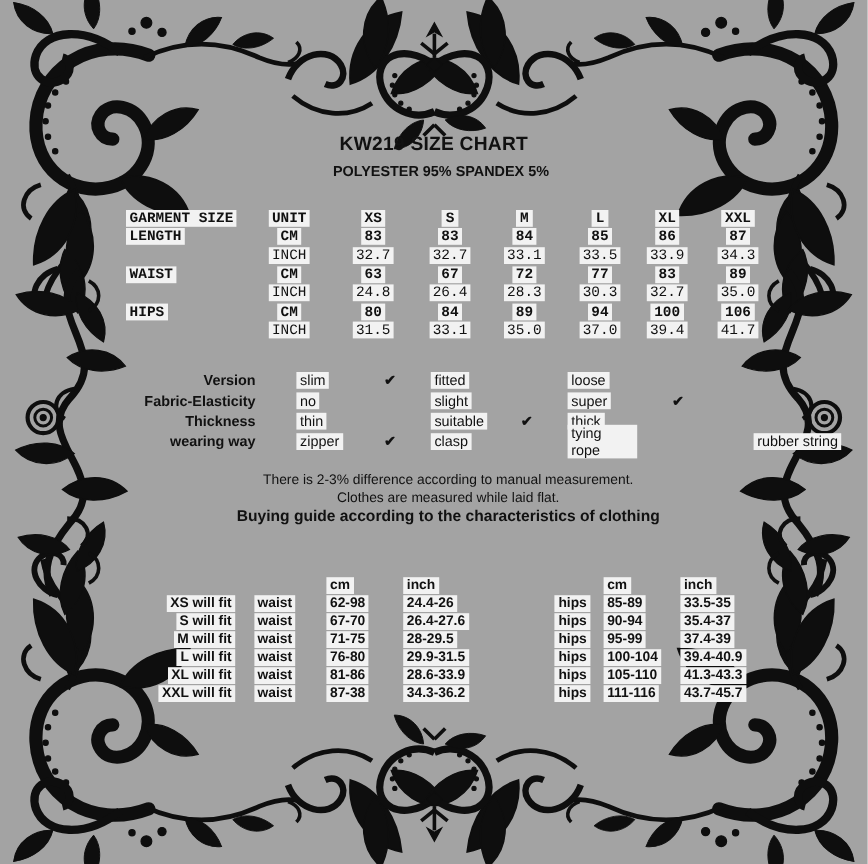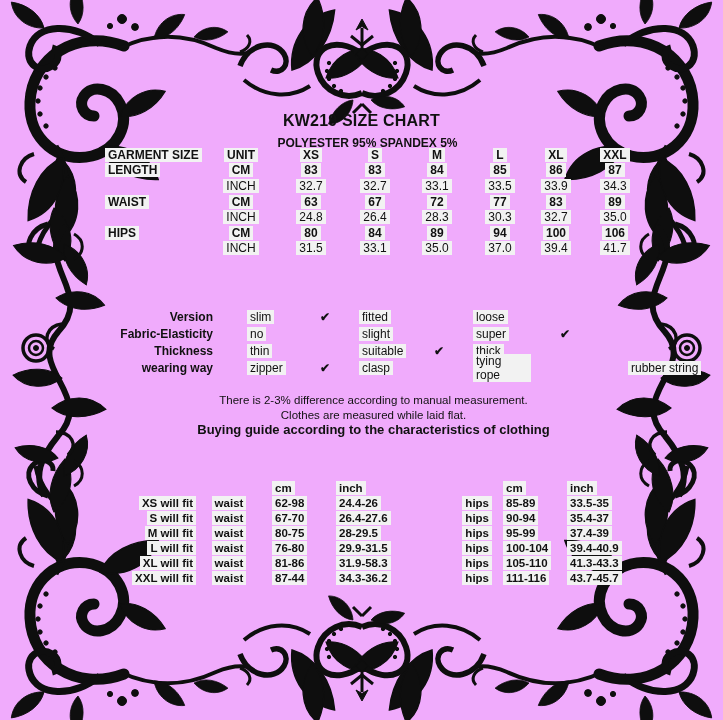--- a/index.html
+++ b/index.html
@@ -3,37 +3,37 @@
 <meta charset="utf-8">
 <style>
   * { box-sizing: border-box; margin: 0; padding: 0; }
   html, body { width: 723px; height: 720px; }
   body {
     background: #ffffff;
     font-family: "Liberation Sans", sans-serif;
     color: var(--ink, #111111);
     overflow: hidden;
   }
-  .stage { position: relative; width: 723px; height: 720px; background: #f0abfc; }
+  .stage { position: relative; width: 723px; height: 720px; background: #a3a3a3; }
 
   
   .border-svg { position: absolute; inset: 0; width: 723px; height: 720px; pointer-events: none; }
 
   
   .title {
     position: absolute; top: 112px; left: 0; width: 723px;
     text-align: center; font-size: 16px; font-weight: bold; letter-spacing: .2px;
   }
   .subtitle {
     position: absolute; top: 136px; left: 0; width: 723px;
     text-align: center; font-size: 12px; font-weight: bold; padding-left: 12px;
   }
 
   
-  .size-table { position: absolute; top: 147px; left: 105px; }
+  .size-table { position: absolute; top: 174px; left: 105px; font-family: Liberation Mono, monospace; }
   .srow { display: flex; height: 15.6px; align-items: center; font-size: 12px; }
   .bold { font-weight: bold; }
   .scell { text-align: center; }
   .sc0 { width: 100px; text-align: left; }
   .sc1 { width: 72px; } .sc2 { width: 68px; } .sc3 { width: 60px; }
   .sc4 { width: 64px; } .sc5 { width: 62px; } .sc6 { width: 50px; } .sc7 { width: 68px; }
   .pill { background: var(--cellbg, #f2f2f2); padding: 0 3px; display: inline-block; line-height: 14px; }
 
   
   .attrs { position: absolute; top: 308px; left: 95px; }
@@ -298,48 +298,48 @@
         <div class="fc-waist"><span class="pill">waist</span></div>
         <div class="fc-cm"><span class="pill">67-70</span></div>
         <div class="fc-inch"><span class="pill">26.4-27.6</span></div>
         <div class="fc-hips"><span class="pill">hips</span></div>
         <div class="fc-cm2"><span class="pill">90-94</span></div>
         <div class="fc-inch2"><span class="pill">35.4-37</span></div>
       </div>
       <div class="frow">
         <div class="fc-size"><span class="pill">M will fit</span></div>
         <div class="fc-waist"><span class="pill">waist</span></div>
-        <div class="fc-cm"><span class="pill">80-75</span></div>
+        <div class="fc-cm"><span class="pill">71-75</span></div>
         <div class="fc-inch"><span class="pill">28-29.5</span></div>
         <div class="fc-hips"><span class="pill">hips</span></div>
         <div class="fc-cm2"><span class="pill">95-99</span></div>
         <div class="fc-inch2"><span class="pill">37.4-39</span></div>
       </div>
       <div class="frow">
         <div class="fc-size"><span class="pill">L will fit</span></div>
         <div class="fc-waist"><span class="pill">waist</span></div>
         <div class="fc-cm"><span class="pill">76-80</span></div>
         <div class="fc-inch"><span class="pill">29.9-31.5</span></div>
         <div class="fc-hips"><span class="pill">hips</span></div>
         <div class="fc-cm2"><span class="pill">100-104</span></div>
         <div class="fc-inch2"><span class="pill">39.4-40.9</span></div>
       </div>
       <div class="frow">
         <div class="fc-size"><span class="pill">XL will fit</span></div>
         <div class="fc-waist"><span class="pill">waist</span></div>
         <div class="fc-cm"><span class="pill">81-86</span></div>
-        <div class="fc-inch"><span class="pill">31.9-58.3</span></div>
+        <div class="fc-inch"><span class="pill">28.6-33.9</span></div>
         <div class="fc-hips"><span class="pill">hips</span></div>
         <div class="fc-cm2"><span class="pill">105-110</span></div>
         <div class="fc-inch2"><span class="pill">41.3-43.3</span></div>
       </div>
       <div class="frow">
         <div class="fc-size"><span class="pill">XXL will fit</span></div>
         <div class="fc-waist"><span class="pill">waist</span></div>
-        <div class="fc-cm"><span class="pill">87-44</span></div>
+        <div class="fc-cm"><span class="pill">87-38</span></div>
         <div class="fc-inch"><span class="pill">34.3-36.2</span></div>
         <div class="fc-hips"><span class="pill">hips</span></div>
         <div class="fc-cm2"><span class="pill">111-116</span></div>
         <div class="fc-inch2"><span class="pill">43.7-45.7</span></div>
       </div>
     </div>
 
 </div>
 
 </body></html>

